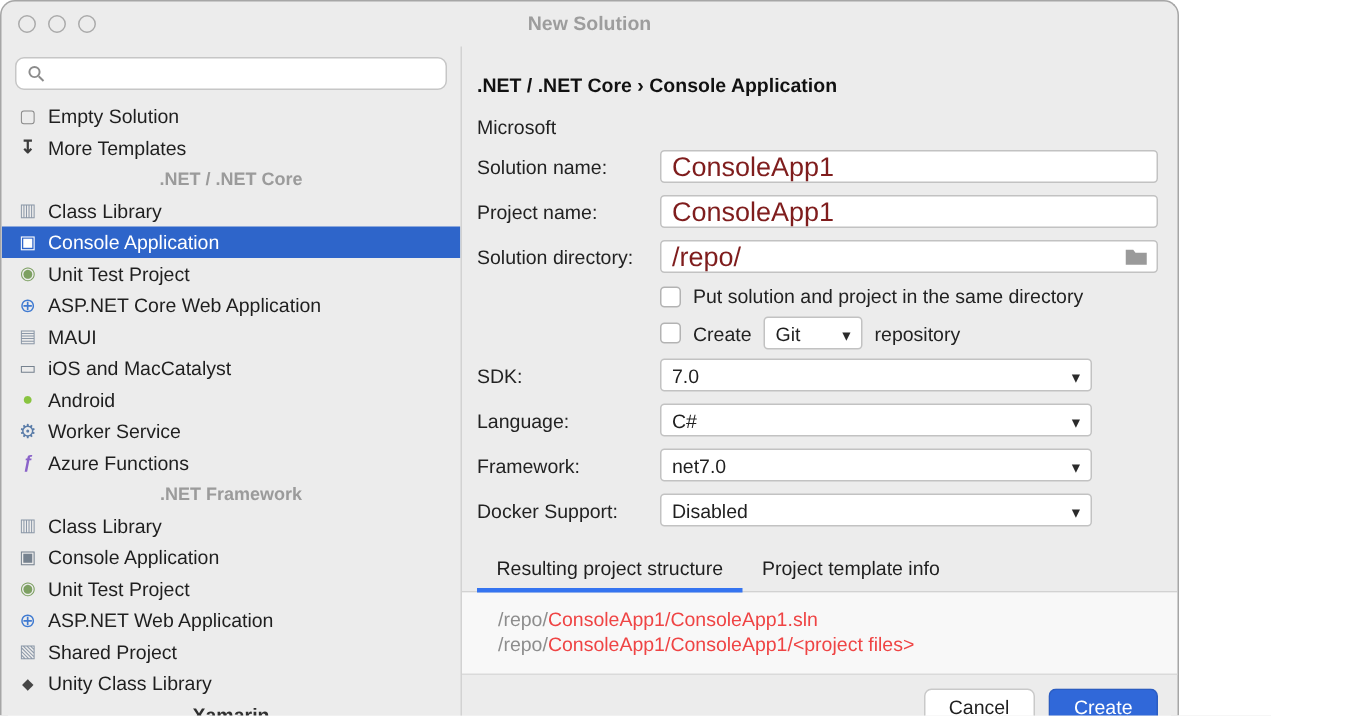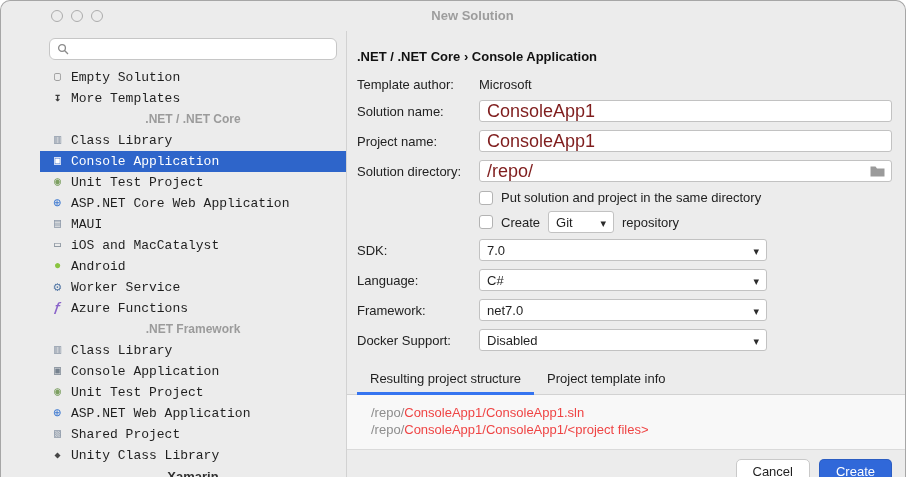--- a/index.html
+++ b/index.html
@@ -6,26 +6,25 @@
   html,body { margin:0; padding:0; }
   body {
     width:911px; height:477px; overflow:hidden;
     background:#ffffff;
     font-family:"Liberation Sans", sans-serif;
     font-size:13px; color:#1f1f1f;
     -webkit-font-smoothing:antialiased;
   }
   .window {
     position:absolute; left:0; top:0;
-    width:906px; height:477px;
+    width:786px; height:477px;
     background:var(--window-bg,#ececec);
     border:1px solid #a6a6a6; border-bottom:none;
     border-radius:10px 10px 0 0;
     overflow:hidden;
-    padding-left:39px;
   }
   
   .titlebar { position:relative; height:30px; }
   .lights { position:absolute; left:11px; top:9px; display:flex; gap:8px; }
   .tl { width:12px; height:12px; border-radius:50%; border:1px solid #ababab; background:transparent; }
   .wtitle {
     position:absolute; left:0; right:0; top:0; height:30px;
     line-height:30px; text-align:center;
     color:#9d9d9d; font-weight:bold; font-size:13px;
     pointer-events:none;
@@ -39,21 +38,21 @@
     overflow:hidden;
     display:flex; flex-direction:column;
   }
   .search-wrap {
     margin:7px 9px; height:22px; min-height:22px;
     background:#fff; border:1px solid #c6c6c6; border-radius:6px;
     display:flex; align-items:center; gap:5px; padding:0 7px;
   }
   .sinput { flex:1; border:none; outline:none; background:transparent; font-family:inherit; font-size:13px; padding:0; }
   .tlist { flex:1; overflow:hidden; }
-  .lrow { display:flex; align-items:center; height:21px; padding-left:9px; white-space:nowrap; cursor:default;font-family:Liberation Mono, monospace; }
+  .lrow { display:flex; align-items:center; height:21px; padding-left:9px; white-space:nowrap; cursor:default; }
   .lrow.selected { background:var(--selection,#2e65ca); color:#fff; }
   .lsection { height:21px; line-height:21px; text-align:center; font-size:12px; color:#9b9b9b; white-space:nowrap;font-weight:bold; }
   .lsection.em { color:#2f2f2f; font-weight:bold; font-size:13px; }
   .licon { width:17px; min-width:17px; text-align:center; margin-right:5px; font-size:12px; line-height:21px; }
   .i-empty-solution{color:#8a8a8a}      .i-empty-solution::before{content:"▢"}
   .i-download{color:#3c3c3c}            .i-download::before{content:"↧";font-weight:bold}
   .i-class-library{color:#8c98a8}       .i-class-library::before{content:"▥"}
   .i-console-application{color:#76828f} .i-console-application::before{content:"▣"}
   .i-unit-test{color:#7da062}           .i-unit-test::before{content:"◉"}
   .i-web-globe{color:#3f7ad1}           .i-web-globe::before{content:"⊕";font-size:13px}
@@ -207,21 +206,20 @@
           <div class="lsection em">Xamarin</div>
         </div>
     </aside>
 
     <main class="panel">
 
       <div class="form-area">
         <div class="crumb">.NET / .NET Core › Console Application</div>
 
         <div class="form-row">
-          <span class="flabel">Template author:</span>
           <span class="fvalue">Microsoft</span>
         </div>
 
         <div class="form-row">
           <span class="flabel">Solution name:</span>
           <input class="text-input" type="text" value="ConsoleApp1" style="">
         </div>
 
         <div class="form-row">
           <span class="flabel">Project name:</span>

